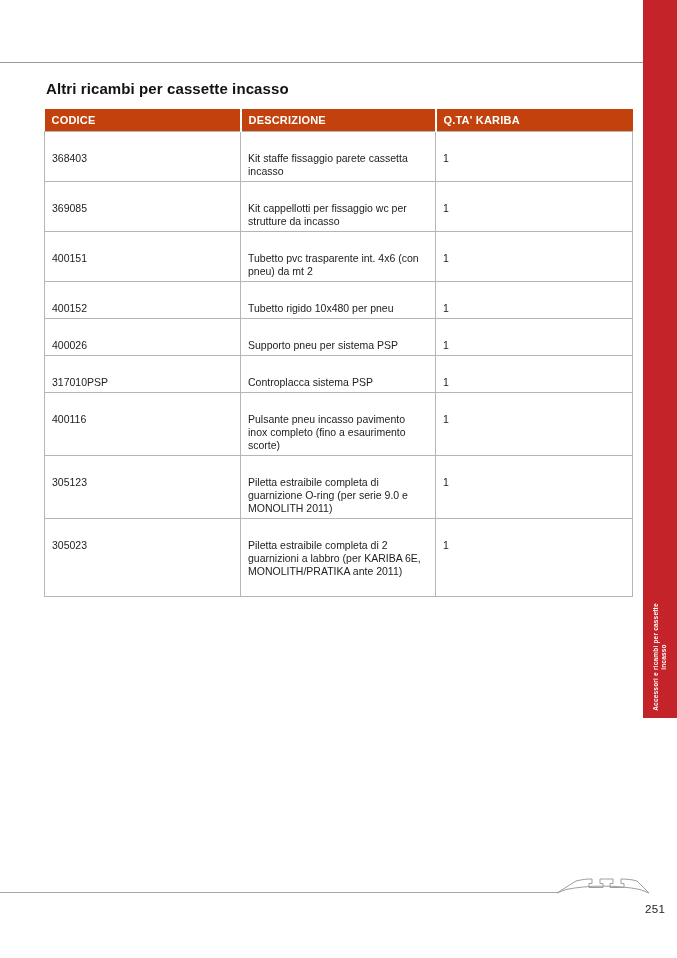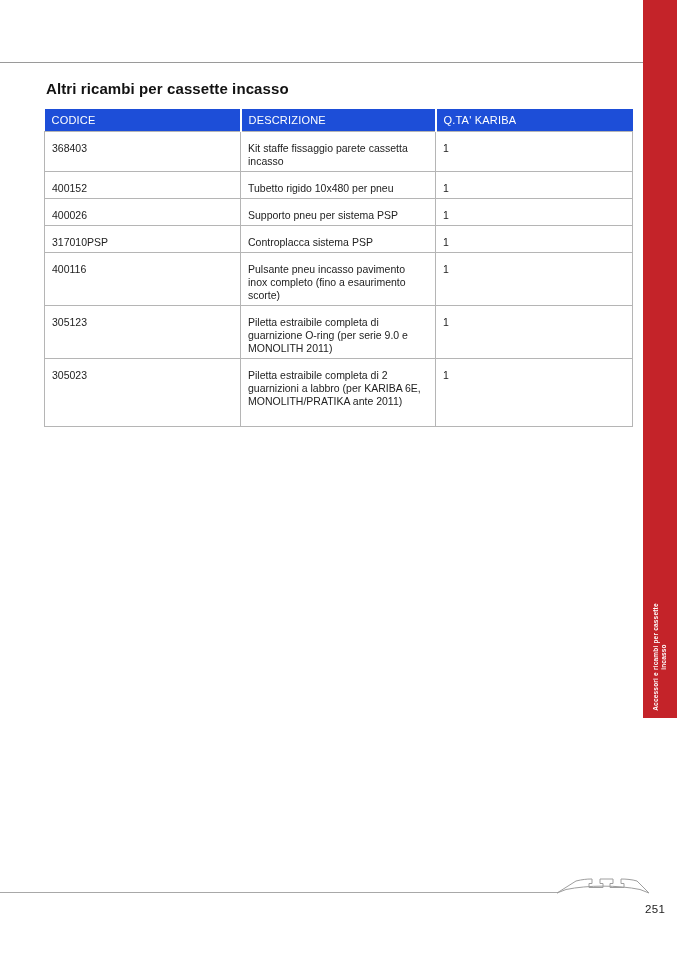--- a/index.html
+++ b/index.html
@@ -48,38 +48,38 @@
     position: absolute;
     left: 44px; top: 109px;
     width: 588px;
     border-collapse: collapse;
     table-layout: fixed;
   }
   table.parts col.c1 { width: 196px; }
   table.parts col.c2 { width: 195px; }
   table.parts col.c3 { width: 197px; }
   table.parts thead th {
-    background: #1d4ed8;
+    background: #c2410c;
     color: #ffffff;
     font-size: 11px;
-    font-weight: normal;
+    font-weight: bold;
     text-align: left;
     height: 22px;
     padding: 0 6px 0 7px;
     letter-spacing: 0.2px;
     border: none;
   }
   table.parts thead th + th { border-left: 2px solid #ffffff; margin-top: 25px; }
   table.parts tbody td {
     border: 1px solid #b5b5b5;
     font-size: 10.5px;
     line-height: 13px;
     color: #222222;
     vertical-align: top;
-    padding: 10px 8px 3px 7px;
+    padding: 20px 8px 3px 7px;
   }
   table.parts tbody tr:last-child td { padding-bottom: 18px; }
   .bottom-rule {
     position: absolute;
     left: 0; top: 892px;
     width: 558px; height: 1px;
     background: #a8a8a8;
   }
   .profile-drawing {
     position: absolute;
@@ -124,20 +124,30 @@
         <th>Q.TA' KARIBA</th>
       </tr>
     </thead>
     <tbody>
       <tr>
         <td>368403</td>
         <td>Kit staffe fissaggio parete cassetta incasso</td>
         <td>1</td>
       </tr>
       <tr>
+        <td>369085</td>
+        <td>Kit cappellotti per fissaggio wc per strutture da incasso</td>
+        <td>1</td>
+      </tr>
+      <tr>
+        <td>400151</td>
+        <td>Tubetto pvc trasparente int. 4x6 (con pneu) da mt 2</td>
+        <td>1</td>
+      </tr>
+      <tr>
         <td>400152</td>
         <td>Tubetto rigido 10x480 per pneu</td>
         <td>1</td>
       </tr>
       <tr>
         <td>400026</td>
         <td>Supporto pneu per sistema PSP</td>
         <td>1</td>
       </tr>
       <tr>

